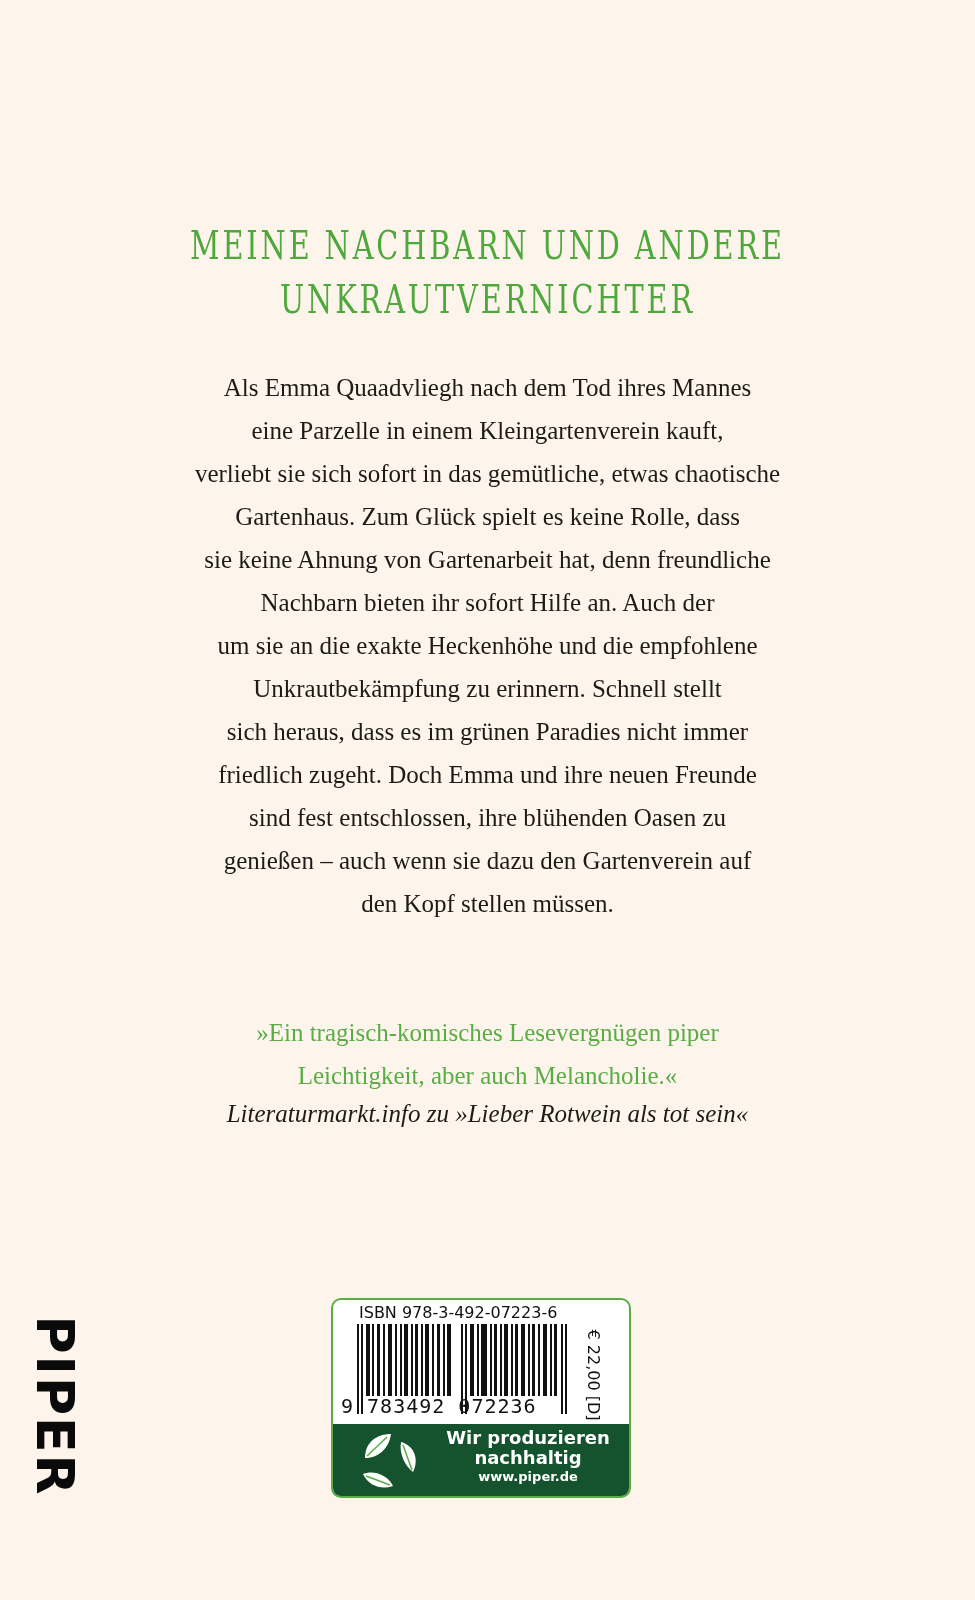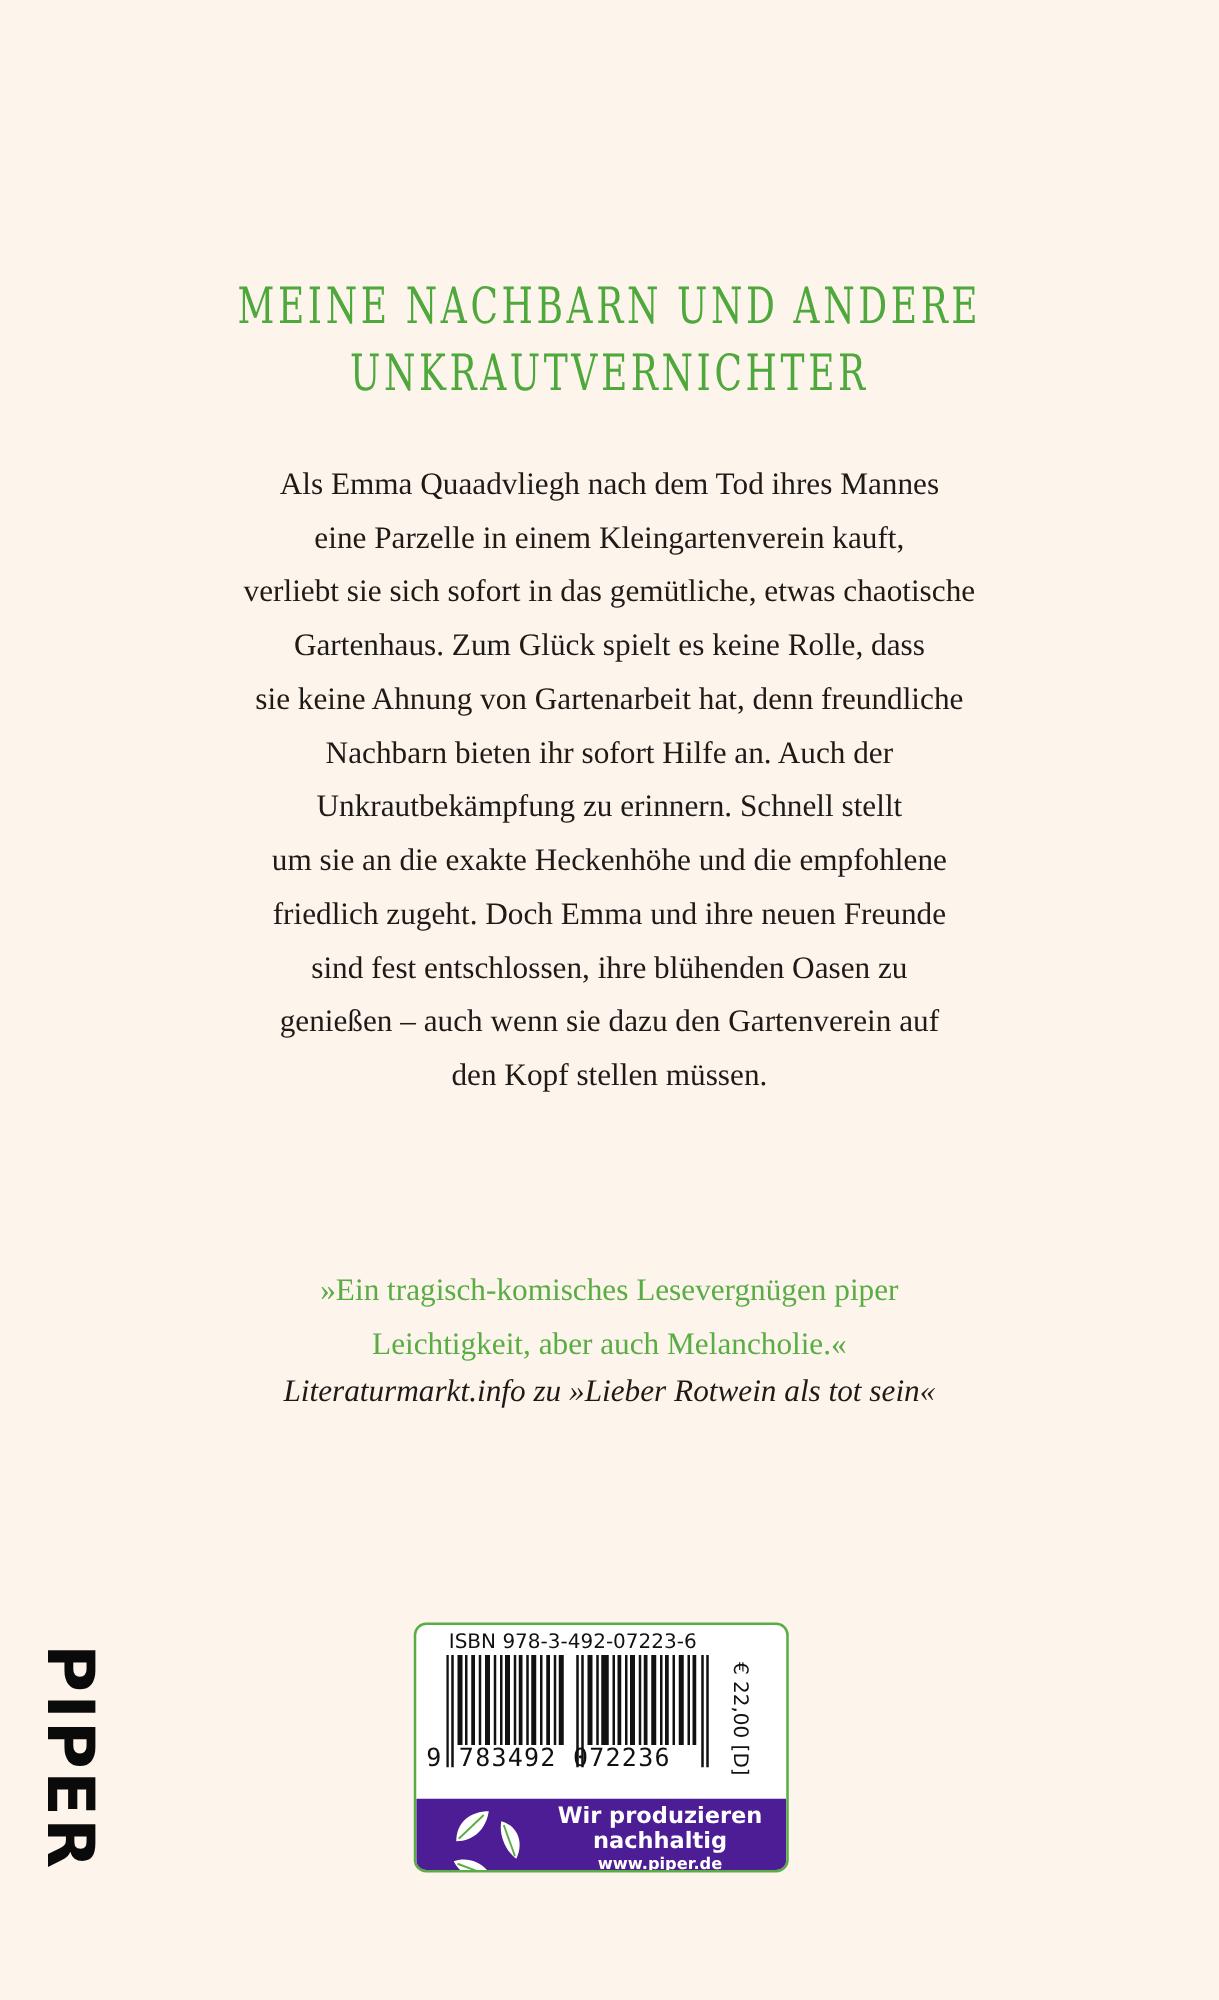--- a/index.html
+++ b/index.html
@@ -19,21 +19,21 @@
     .publisher span { position:absolute; left:50%; top:50%; transform:translate(-50%,-50%) rotate(90deg);
       font-family:"DejaVu Sans", sans-serif; font-weight:bold; font-size:52px; color:#0a0a0a; letter-spacing:2px; white-space:nowrap; }
     .barcode-box { position:absolute; left:331px; top:1298px; width:296px; height:196px; border:2px solid #5aac45;
       border-radius:10px; background:#ffffff; overflow:hidden; }
     .isbn { position:absolute; left:26px; top:3px; font-family:"DejaVu Sans", sans-serif; font-size:16px; color:#111; }
     .bars { position:absolute; left:24px; top:24px; width:220px; height:90px; }
     .barnum { position:absolute; left:8px; top:94px; font-family:"DejaVu Sans Mono", monospace; font-size:20px; color:#111; letter-spacing:1px; background:transparent; }
     .price { position:absolute; left:245px; top:30px; width:30px; height:90px; }
     .price span { position:absolute; left:50%; top:50%; transform:translate(-50%,-50%) rotate(90deg); white-space:nowrap;
       font-family:"DejaVu Sans", sans-serif; font-size:16px; color:#111; }
-    .green-band { position:absolute; left:0; top:124px; width:296px; height:72px; background:#4c1d95;margin-top:15px; }
+    .green-band { position:absolute; left:0; top:124px; width:296px; height:72px; background:#14532d; }
     .eco-text { position:absolute; left:100px; top:4px; width:190px; text-align:center; color:#fff; font-family:"DejaVu Sans", sans-serif; font-weight:bold; }
     .eco-1 { font-size:18px; line-height:20px; }
     .eco-2 { font-size:18px; line-height:20px; }
     .eco-3 { font-size:13px; line-height:18px; }
     .leaf-icon { position:absolute; left:24px; top:6px; width:70px; height:62px; }
   </style>
 </head>
 <body>
 
 <div class="title">
@@ -41,22 +41,23 @@
   <div>UNKRAUTVERNICHTER</div>
 </div>
 
 <div class="blurb">
   <div>Als Emma Quaadvliegh nach dem Tod ihres Mannes</div>
   <div>eine Parzelle in einem Kleingartenverein kauft,</div>
   <div>verliebt sie sich sofort in das gemütliche, etwas chaotische</div>
   <div>Gartenhaus. Zum Glück spielt es keine Rolle, dass</div>
   <div>sie keine Ahnung von Gartenarbeit hat, denn freundliche</div>
   <div>Nachbarn bieten ihr sofort Hilfe an. Auch der</div>
+  <div>um sie an die exakte Heckenhöhe und die empfohlene</div>
   <div>Unkrautbekämpfung zu erinnern. Schnell stellt</div>
-  <div>um sie an die exakte Heckenhöhe und die empfohlene</div>
+  <div>sich heraus, dass es im grünen Paradies nicht immer</div>
   <div>friedlich zugeht. Doch Emma und ihre neuen Freunde</div>
   <div>sind fest entschlossen, ihre blühenden Oasen zu</div>
   <div>genießen – auch wenn sie dazu den Gartenverein auf</div>
   <div>den Kopf stellen müssen.</div>
 </div>
 
 <div class="quote">
   <div>»Ein tragisch-komisches Lesevergnügen piper</div>
   <div>Leichtigkeit, aber auch Melancholie.«</div>
 </div>

